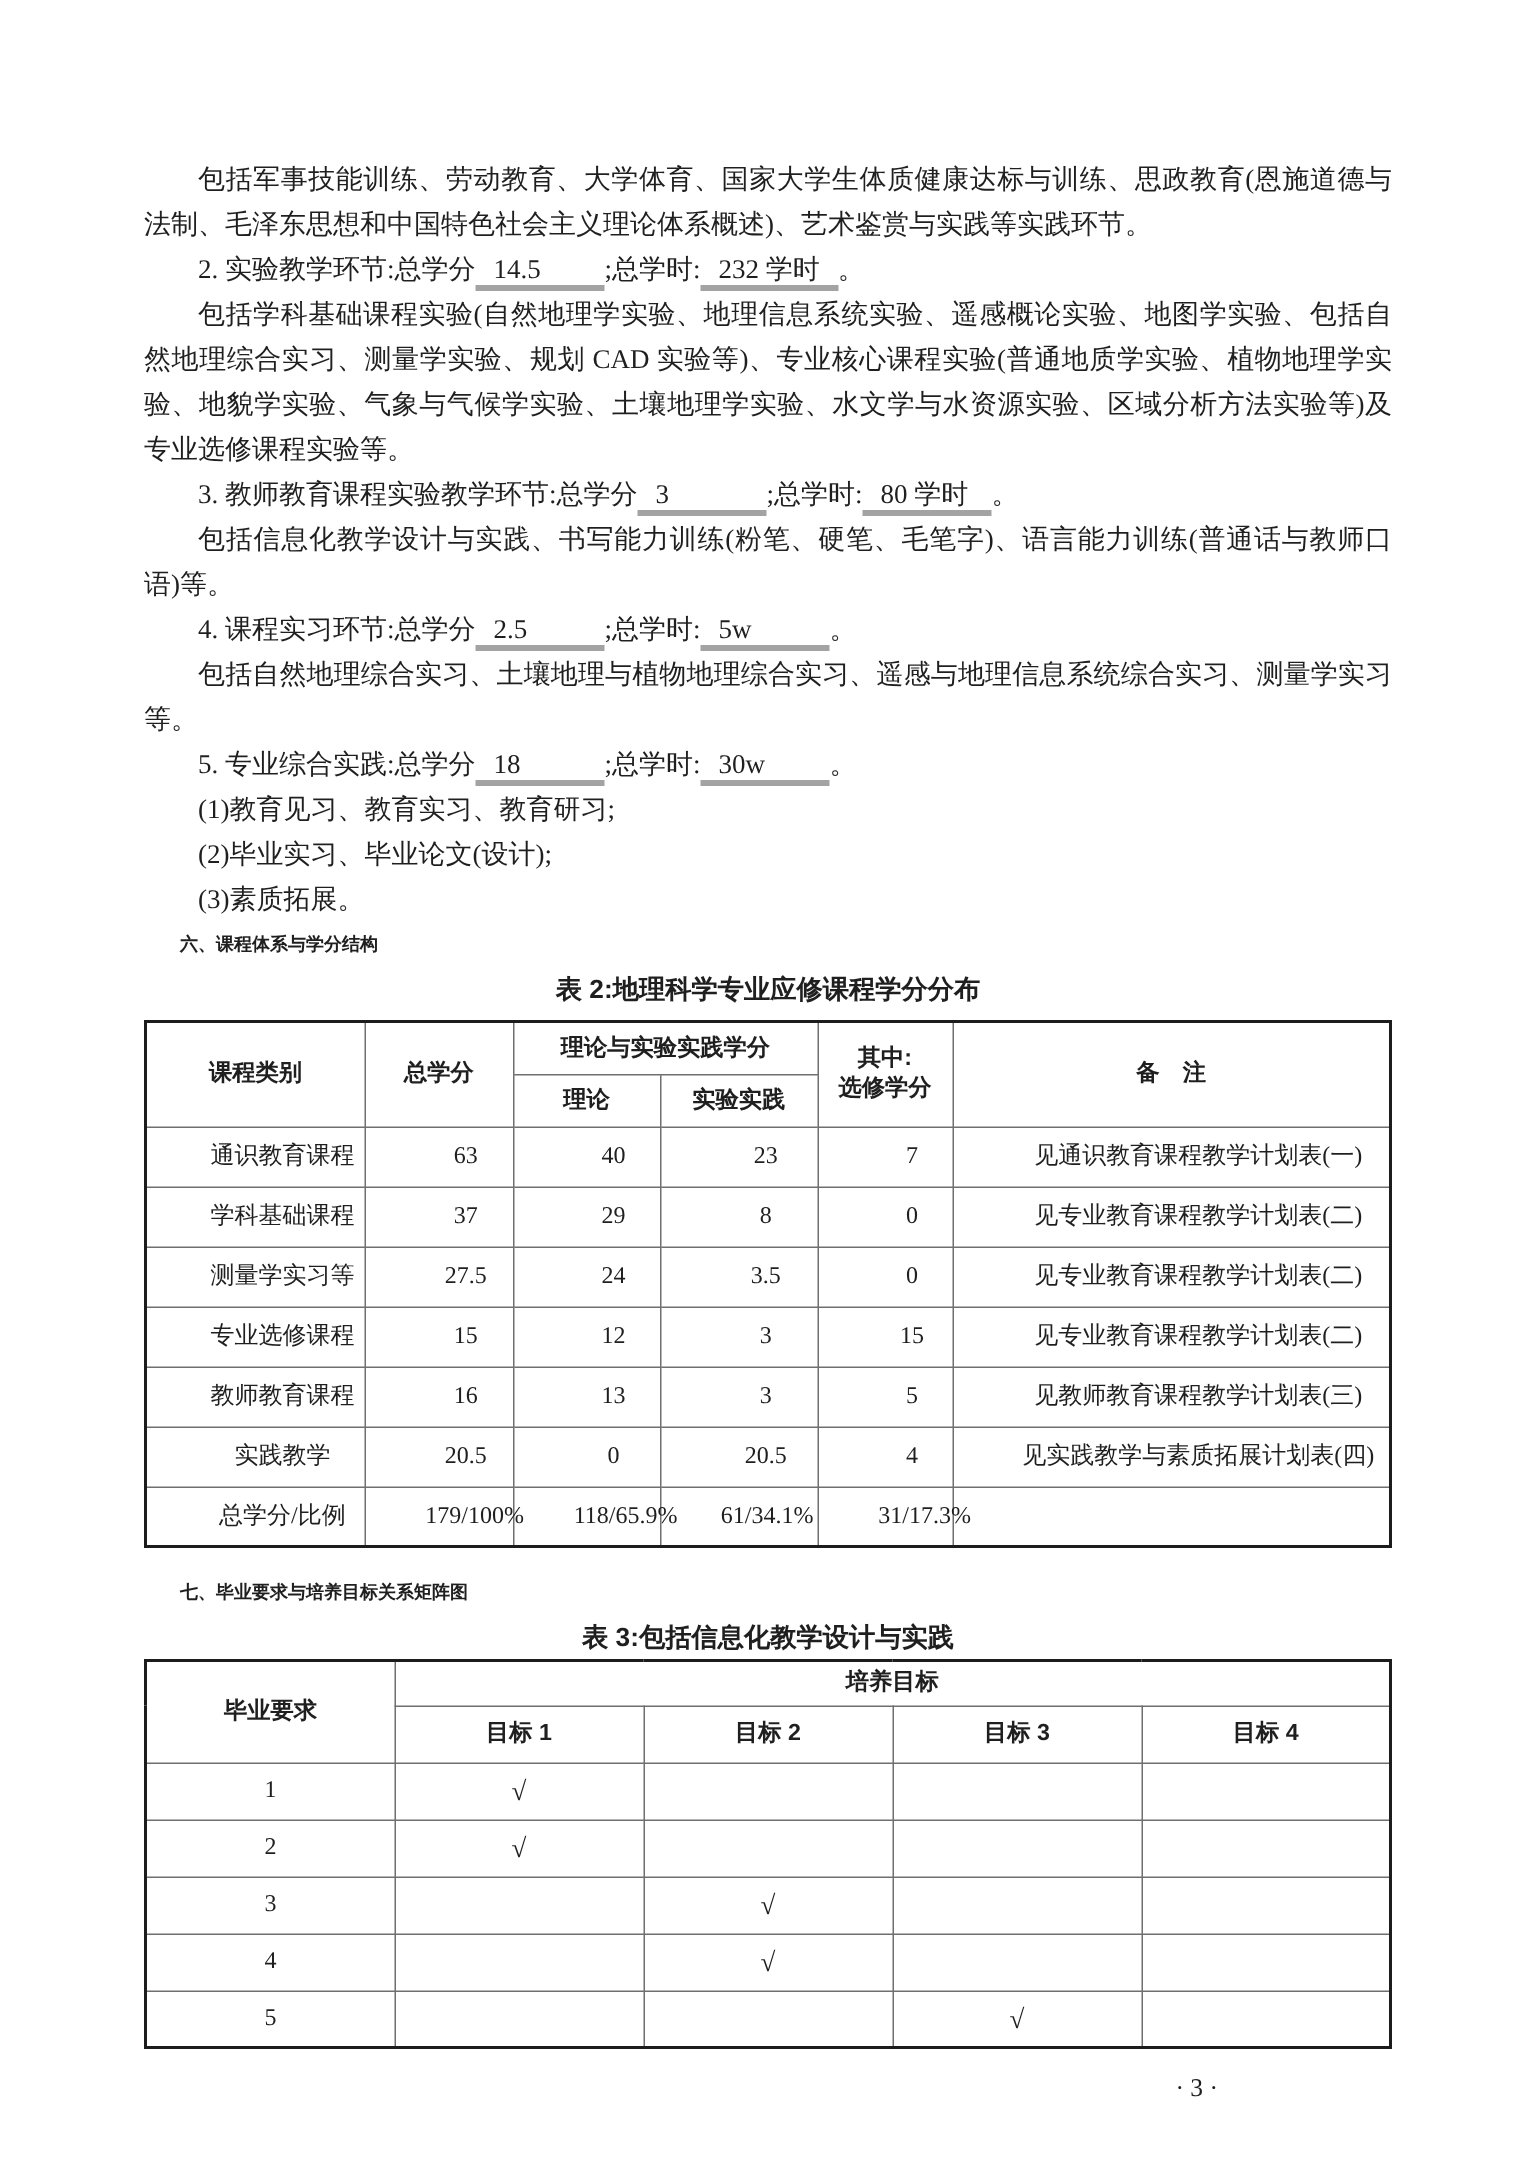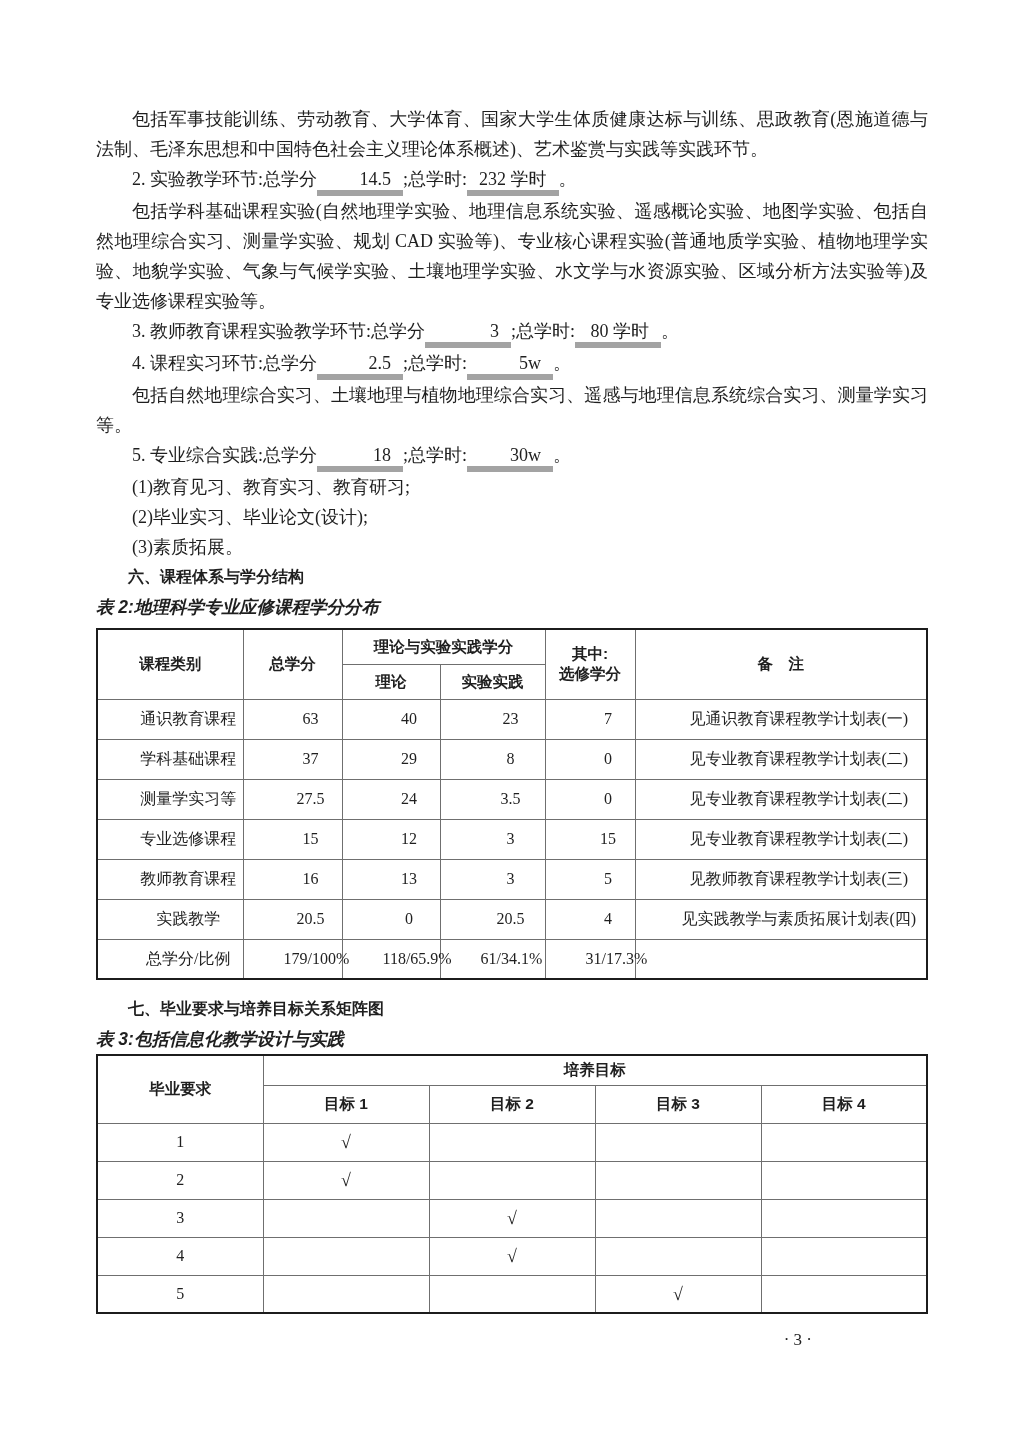--- a/index.html
+++ b/index.html
@@ -18,41 +18,40 @@
     margin:0;
     font-size:18px;
     line-height:30px;
     text-align:justify;
     text-indent:2em;
   }
   .blank{
     display:inline-block;
     min-width:62px;
     padding:0 12px;
-    border-bottom:6px solid #a3a3a3;
-    text-align:right;
+    border-bottom:4px solid #a3a3a3;
+    text-align:left;
     text-indent:0;
     line-height:22px;
   }
   .sec-heading{
     font-family:"Liberation Sans", sans-serif;
     font-weight:bold;
-    font-size:16px;
+    font-size:12px;
     line-height:30px;
     margin:0;
     text-indent:2em;
   }
   .tbl-caption{
     font-family:"Liberation Sans", sans-serif;
     font-weight:bold;
     font-size:17.5px;
     line-height:30px;
-    text-align:left;
+    text-align:center;
     margin:0;
-    font-style:italic;
   }
   table{
     width:100%;
     border-collapse:collapse;
     border:2px solid #1c1c1c;
     table-layout:fixed;
   }
   th,td{
     border:1px solid #6f6f6f;
     text-align:center;
@@ -93,20 +92,21 @@
 <div class="page">
 
   <p>包括军事技能训练、劳动教育、大学体育、国家大学生体质健康达标与训练、思政教育(恩施道德与法制、毛泽东思想和中国特色社会主义理论体系概述)、艺术鉴赏与实践等实践环节。</p>
 
   <p><span>2. 实验教学环节:总学分</span><span class="blank">14.5</span><span>;总学时:</span><span class="blank">232 学时</span><span>。</span></p>
 
   <p>包括学科基础课程实验(自然地理学实验、地理信息系统实验、遥感概论实验、地图学实验、包括自然地理综合实习、测量学实验、规划 CAD 实验等)、专业核心课程实验(普通地质学实验、植物地理学实验、地貌学实验、气象与气候学实验、土壤地理学实验、水文学与水资源实验、区域分析方法实验等)及专业选修课程实验等。</p>
 
   <p><span>3. 教师教育课程实验教学环节:总学分</span><span class="blank">3</span><span>;总学时:</span><span class="blank">80 学时</span><span>。</span></p>
 
+  <p>包括信息化教学设计与实践、书写能力训练(粉笔、硬笔、毛笔字)、语言能力训练(普通话与教师口语)等。</p>
 
   <p><span>4. 课程实习环节:总学分</span><span class="blank">2.5</span><span>;总学时:</span><span class="blank">5w</span><span>。</span></p>
 
   <p>包括自然地理综合实习、土壤地理与植物地理综合实习、遥感与地理信息系统综合实习、测量学实习等。</p>
 
   <p><span>5. 专业综合实践:总学分</span><span class="blank">18</span><span>;总学时:</span><span class="blank">30w</span><span>。</span></p>
 
   <p>(1)教育见习、教育实习、教育研习;</p>
   <p>(2)毕业实习、毕业论文(设计);</p>
   <p>(3)素质拓展。</p>

